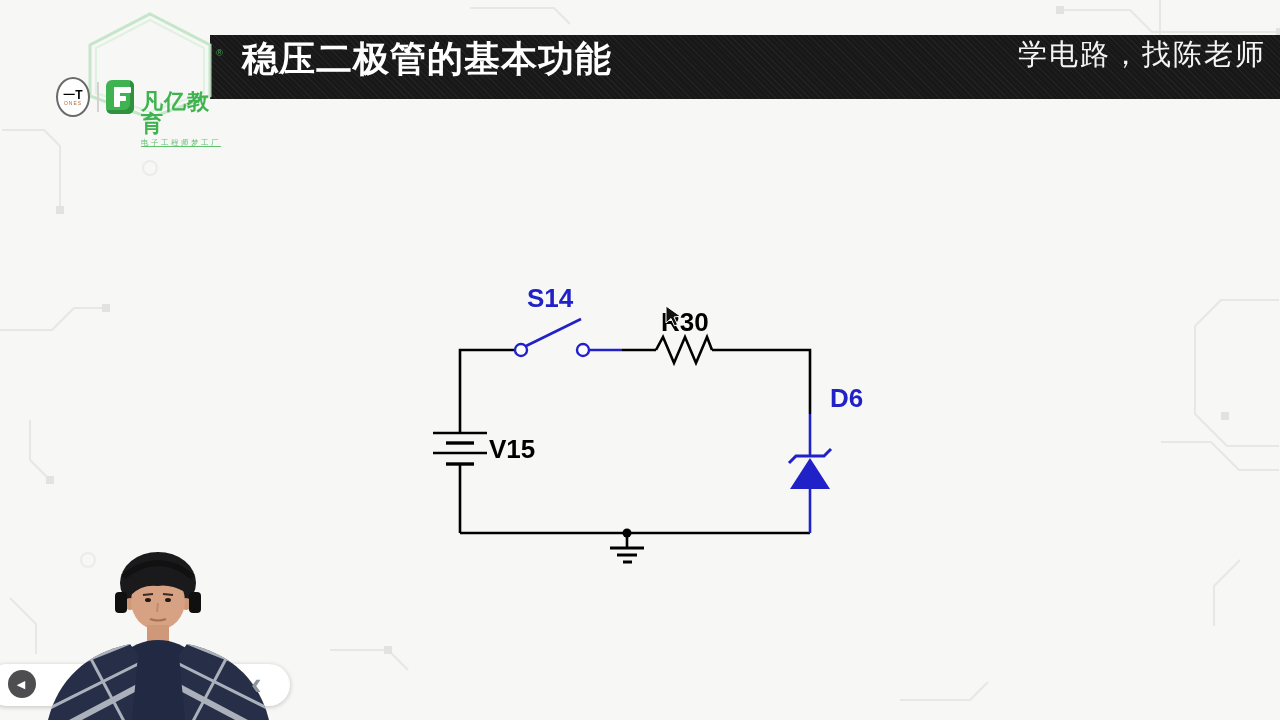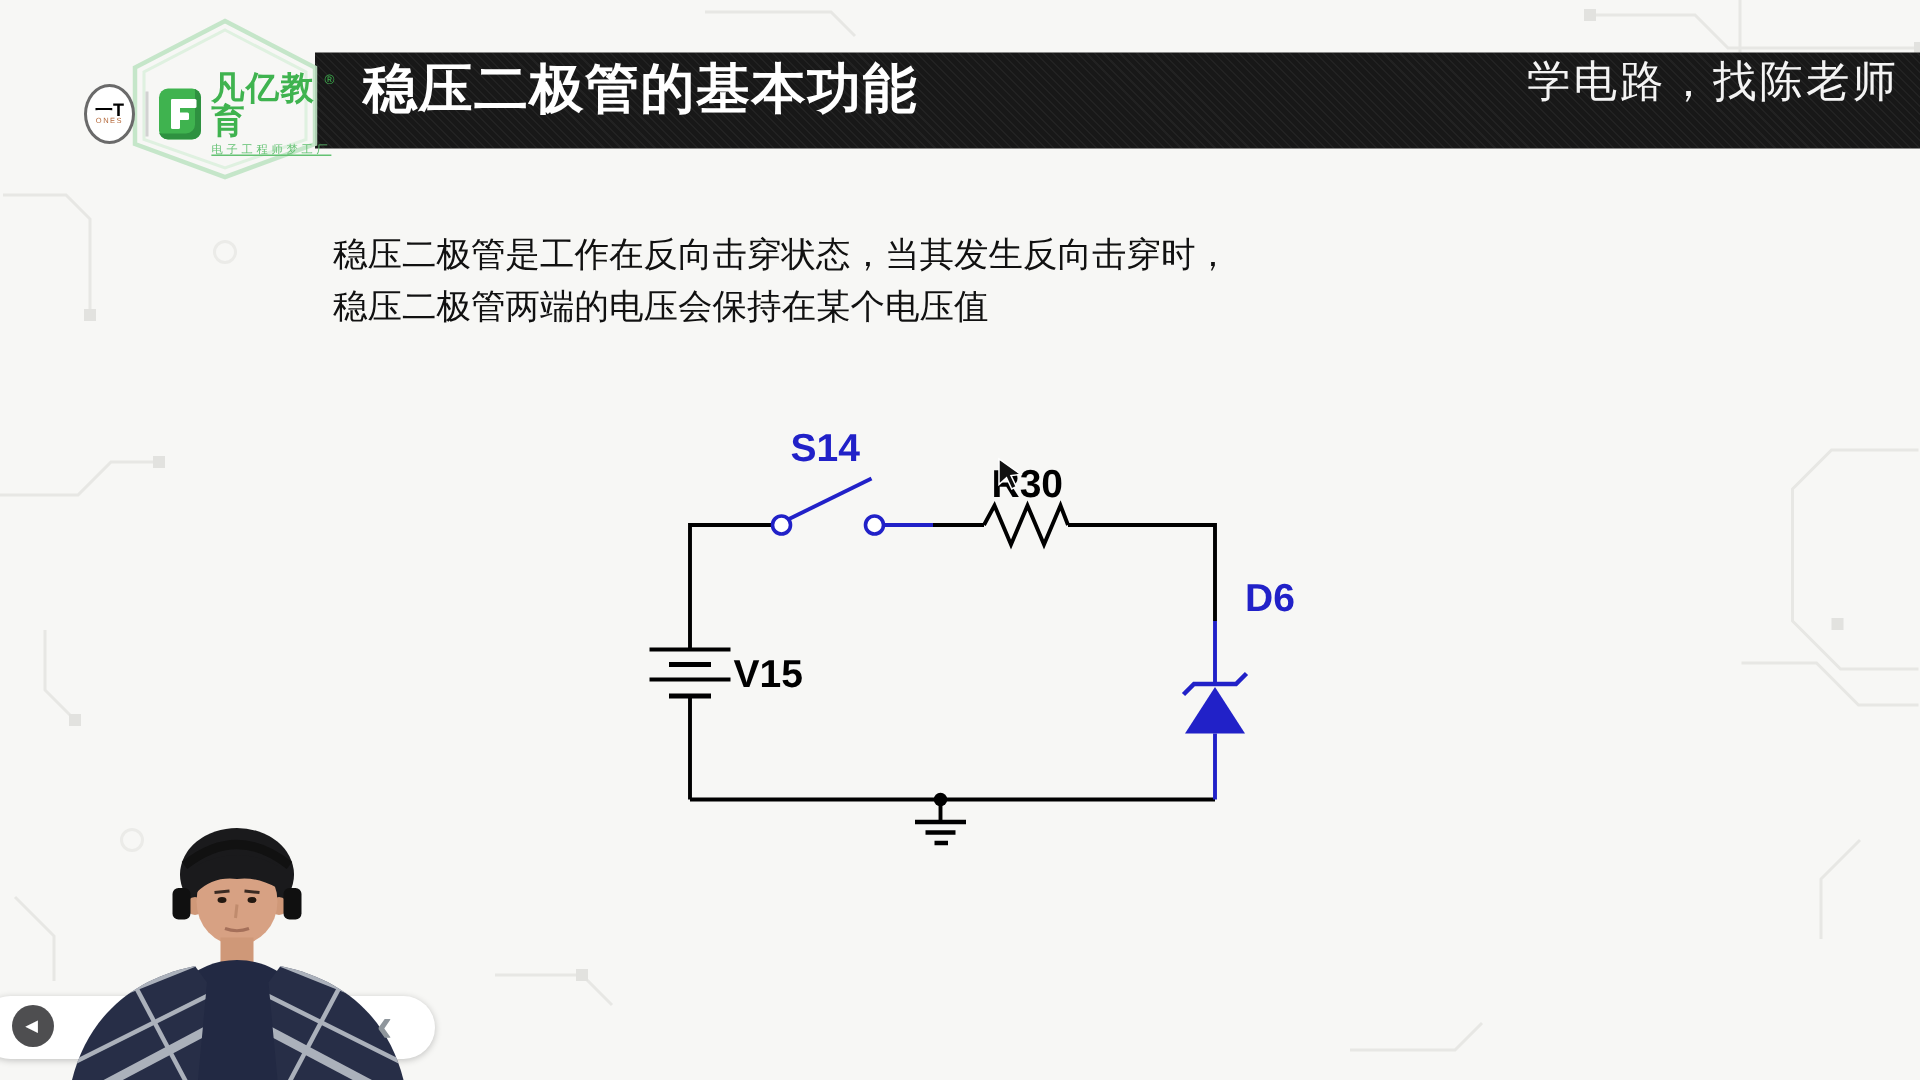--- a/index.html
+++ b/index.html
@@ -25,21 +25,21 @@
     display:flex;flex-direction:column;align-items:center;justify-content:center;line-height:1;}
   .logo-badge .b1{font-size:12px;font-weight:bold;color:#000000;}
   .logo-badge .b2{font-size:5px;color:#b56a3c;letter-spacing:1px;}
   .logo-div{width:2px;height:30px;background:#d2d2d2;}
   .logo-cube{width:34px;height:34px;border-radius:6px;background:#3fb34f;position:relative;box-shadow:inset -4px -4px 0 #2e9140;}
   .logo-cube .f1{position:absolute;left:8px;top:7px;width:17px;height:6px;background:#fff;border-radius:1px;}
   .logo-cube .f2{position:absolute;left:8px;top:7px;width:6px;height:20px;background:#fff;border-radius:1px;}
   .logo-cube .f3{position:absolute;left:8px;top:16px;width:12px;height:5px;background:#fff;border-radius:1px;}
   .logo-textcol{display:flex;flex-direction:column;line-height:1;}
   .brand-line{display:flex;align-items:flex-start;}
-  .brand-text{color:#3fb34f;font-size:22px;font-weight:bold;letter-spacing:1px;}
+  .brand-text{color:#3fb34f;font-size:22px;font-weight:bold;letter-spacing:1px;margin-top:43px;}
   .brand-reg{color:#3fb34f;font-size:9px;margin-top:1px;}
   .brand-tagline{color:#63c272;font-size:7.5px;letter-spacing:2.5px;margin-top:4px;text-decoration:underline;}
 
   
   .copy{position:absolute;left:222px;top:152px;z-index:2;color:#111;font-size:23px;line-height:35px;font-weight:500;}
 
   
   .circuit{position:absolute;left:420px;top:270px;z-index:2;}
 
   
@@ -112,24 +112,20 @@
       <div class="logo-textcol">
         <div class="brand-line">
           <span class="brand-text">凡亿教育</span>
           <span class="brand-reg">®</span>
         </div>
         <span class="brand-tagline">电子工程师梦工厂</span>
       </div>
     </div>
   </div>
 
-  <div class="copy">
-    <div>稳压二极管是工作在反向击穿状态，当其发生反向击穿时，</div>
-    <div>稳压二极管两端的电压会保持在某个电压值</div>
-  </div>
 
   <svg class="circuit" width="470" height="310" viewBox="420 270 470 310">
 
     <g stroke="#000000" stroke-width="2.6" fill="none">
       <polyline points="515,350 460,350 460,433"></polyline>
       <line x1="460" y1="464" x2="460" y2="533"></line>
       <line x1="460" y1="533" x2="810" y2="533"></line>
       <line x1="622" y1="350" x2="656" y2="350"></line>
       <polyline points="712,350 810,350 810,414"></polyline>
     </g>

